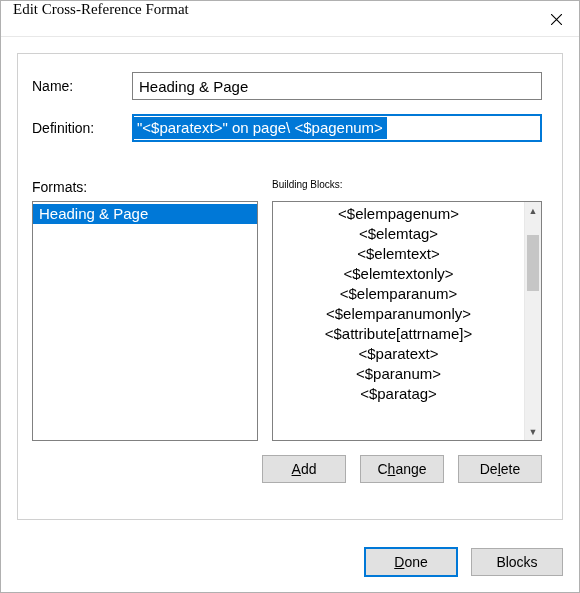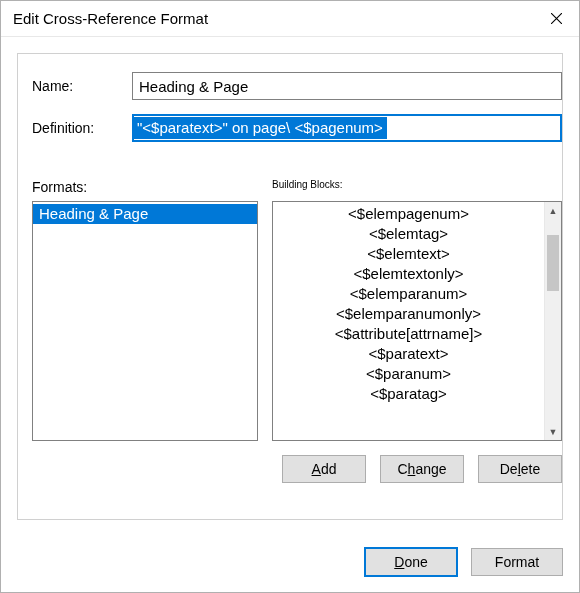--- a/index.html
+++ b/index.html
@@ -17,24 +17,24 @@
     height: 593px;
     border: 1px solid #b0b0b0;
     background: #fff;
     position: relative;
     display: flex;
     flex-direction: column;
   }
   .titlebar {
     height: 36px;
     display: flex;
-    align-items: center;
     justify-content: space-between;
     padding: 0 0 0 12px;
     border-bottom: 1px solid #e8e8e8;
+    font-family: Liberation Serif, serif;
   }
   .titlebar .title {
     font-size: 15px;
     color: #000;
   }
   .close-btn {
     width: 46px;
     height: 36px;
     display: flex;
     align-items: center;
@@ -43,21 +43,21 @@
   }
   .close-btn svg { width: 11px; height: 11px; }
   .content {
     flex: 1;
     padding: 16px;
     display: flex;
     flex-direction: column;
   }
   .panel {
     border: 1px solid #d0d0d0;
-    padding: 18px 0 14px 14px;
+    padding: 18px 20px 14px 14px;
     flex: 1;
     display: flex;
     flex-direction: column;
   }
   .row {
     display: flex;
     align-items: center;
     margin-bottom: 14px;
   }
   .row-label {
@@ -261,16 +261,16 @@
       </div>
 
     </div>
   </div>
 
   <div class="footer">
     <button class="btn primary">
         <span class="u">D</span>
         <span>one</span>
       </button>
-    <button class="btn">Format</button>
+    <button class="btn">Blocks</button>
   </div>
 
 </div>
 
 </body></html>

